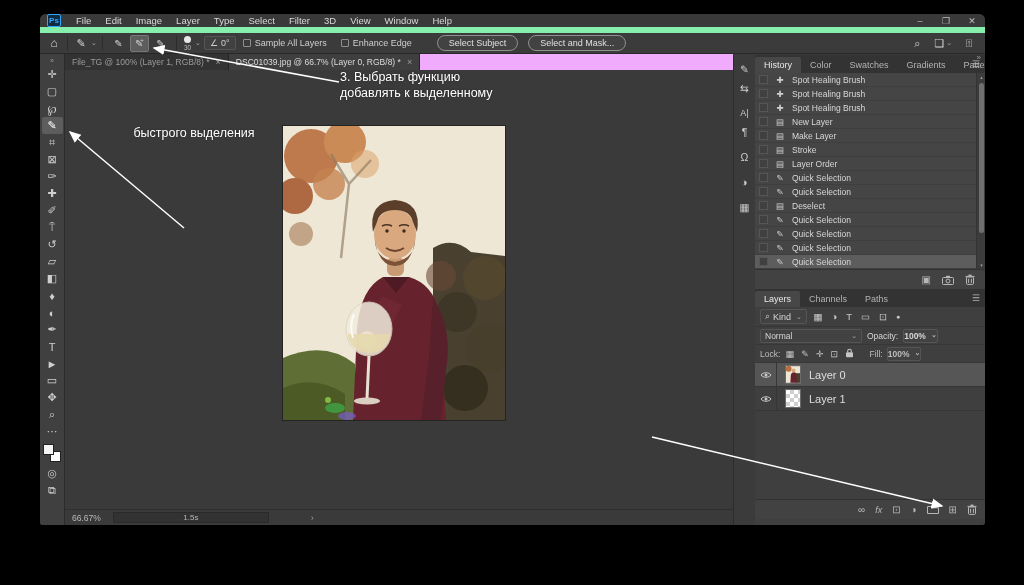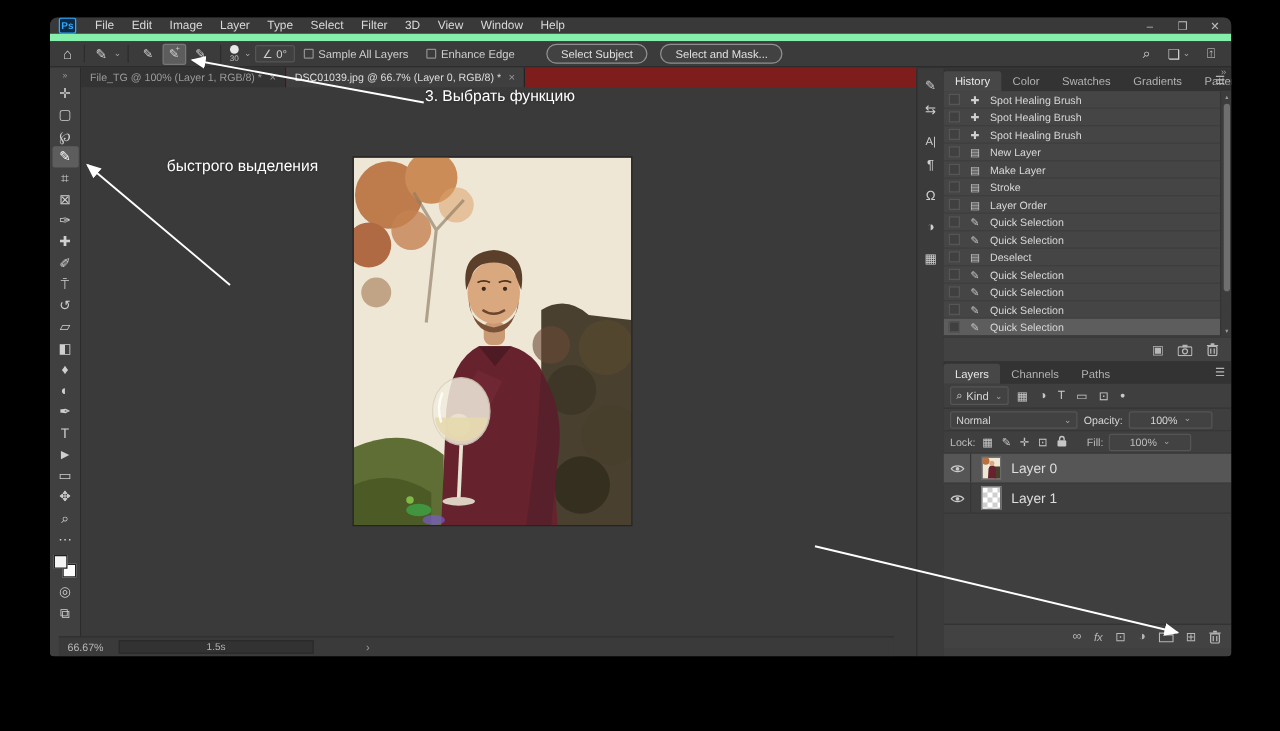--- a/index.html
+++ b/index.html
@@ -41,28 +41,28 @@
   .tools{position:absolute;left:0;top:40px;width:25px;height:471px;background:#404040;border-right:1px solid #2b2b2b;
          display:flex;flex-direction:column;align-items:center;padding-top:2px;}
   .tools .collapse{font-size:7px;color:#9a9a9a;height:10px;line-height:10px;}
   .tool{width:21px;height:17px;display:flex;align-items:center;justify-content:center;font-size:11px;color:#cfcfcf;border-radius:2px;}
   .tool.sel{background:#5d5d5d;color:#fff;}
   .swatches{position:relative;width:18px;height:18px;margin:4px 0 3px 0;}
   .swatches .fg{position:absolute;left:0;top:0;width:11px;height:11px;background:#f5f5f5;border:1px solid #222;z-index:2;}
   .swatches .bg{position:absolute;right:0;bottom:0;width:11px;height:11px;background:#fdfdfd;border:1px solid #222;}
 
   
-  .tabsbar{position:absolute;left:25px;top:40px;width:668px;height:16px;background:#7f1d1d;display:flex;}
+  .tabsbar{position:absolute;left:25px;top:40px;width:668px;height:16px;background:#f0abfc;display:flex;}
   .doc-tab{height:16px;display:flex;align-items:center;padding:0 7px;font-size:8.5px;white-space:nowrap;gap:6px;border-right:1px solid #242424;}
   .doc-tab.inactive{background:#333;color:#9b9b9b;}
   .doc-tab.active{background:#3f3f3f;color:#dcdcdc;}
   .tab-close{font-size:9px;color:#9a9a9a;}
   .canvas{position:absolute;left:25px;top:56px;width:668px;height:439px;background:#3a3a3a;}
   .photo{position:absolute;left:218px;top:56px;width:222px;height:294px;outline:1px solid #242424;}
-  .statusbar{position:absolute;left:7px;top:495px;width:668px;height:16px;background:#3a3a3a;border-top:1px solid #2f2f2f;
+  .statusbar{position:absolute;left:25px;top:495px;width:668px;height:16px;background:#3a3a3a;border-top:1px solid #2f2f2f;
              display:flex;align-items:center;font-size:8.5px;color:#b9b9b9;}
   .statusbar .zoomtxt{margin-left:7px;}
   .status-field{margin-left:12px;width:156px;height:11px;background:#323232;border:1px solid #2a2a2a;
                 display:flex;align-items:center;justify-content:center;font-size:8px;color:#b5b5b5;}
   .status-chev{margin-left:42px;color:#9a9a9a;font-size:9px;}
 
   
   .rstrip{position:absolute;left:693px;top:41px;width:22px;height:470px;background:#3b3b3b;border-left:1px solid #2c2c2c;
           display:flex;flex-direction:column;align-items:center;padding-top:4px;}
   .rstrip .ric{width:18px;height:19px;display:flex;align-items:center;justify-content:center;font-size:10.5px;color:#cfcfcf;}
@@ -89,21 +89,21 @@
   .hist-footer{height:20px;background:#424242;border-top:1px solid #333;display:flex;align-items:center;justify-content:flex-end;gap:11px;padding-right:10px;}
   .f-ico{display:flex;align-items:center;justify-content:center;font-size:10px;color:#b7b7b7;}
 
   
   .lfilter{height:20px;display:flex;align-items:center;background:#3f3f3f;border-bottom:1px solid #353535;font-size:9px;padding:0 5px;gap:4px;}
   .kindbox{display:flex;align-items:center;gap:3px;border:1px solid #555;background:#424242;padding:1px 4px;border-radius:2px;}
   .lf-ico{font-size:9.5px;color:#c9c9c9;margin:0 2.5px;}
   .blendrow{height:18px;display:flex;align-items:center;font-size:8.5px;padding:0 5px;gap:5px;border-bottom:1px solid #373737;}
   .selbox{display:flex;align-items:center;justify-content:space-between;border:1px solid #555;background:#424242;border-radius:2px;padding:1px 4px;}
   .blend-sel{width:102px;}
-  .pct-box{display:flex;align-items:flex-start;border:1px solid #555;background:#424242;border-radius:2px;padding:1px 16px;gap:3px;}
+  .pct-box{display:flex;align-items:flex-start;border:1px solid #555;background:#424242;border-radius:2px;padding:1px 0;gap:3px;font-weight:bold;}
   .lockrow{height:18px;display:flex;align-items:center;font-size:8.5px;padding:0 5px;gap:4px;border-bottom:1px solid #373737;color:#bdbdbd;}
   .lk-ico{font-size:9px;color:#c6c6c6;margin:0 1.5px;}
   .layer-list{background:#3f3f3f;}
   .layer-row{height:24px;display:flex;align-items:center;border-bottom:1px solid #363636;}
   .layer-row.sel{background:#565656;}
   .eye-cell{width:22px;display:flex;align-items:center;justify-content:center;border-right:1px solid #363636;height:100%;}
   .thumb{width:16px;height:19px;margin:0 8px 0 8px;border:1px solid #6a6a6a;}
   .thumb.checker{background:repeating-conic-gradient(#cfcfcf 0 25%,#fff 0 50%) 0 0/8px 8px;background-color:#fff;}
   .lname{font-size:11px;color:#dedede;}
   .layers-spacer{height:88px;background:#3f3f3f;}
@@ -551,20 +551,21 @@
                 <line x1="6.4" y1="4.8" x2="6.4" y2="8.9" stroke="#b7b7b7"></line>
               </svg>
           </span>
         </div>
       </div>
     </div>
   </div>
 
   <div class="ann ann-3">
     <div>3. Выбрать функцию</div>
+    <div>добавлять к выделенному</div>
   </div>
   <div class="ann ann-2">
     <div>быстрого выделения</div>
   </div>
 
   <svg class="arrows">
     <defs>
       <marker id="ah" markerWidth="9" markerHeight="8" refX="7" refY="4" orient="auto">
         <polygon points="0,0.6 8,4 0,7.4" fill="#ffffff"></polygon>
       </marker>

